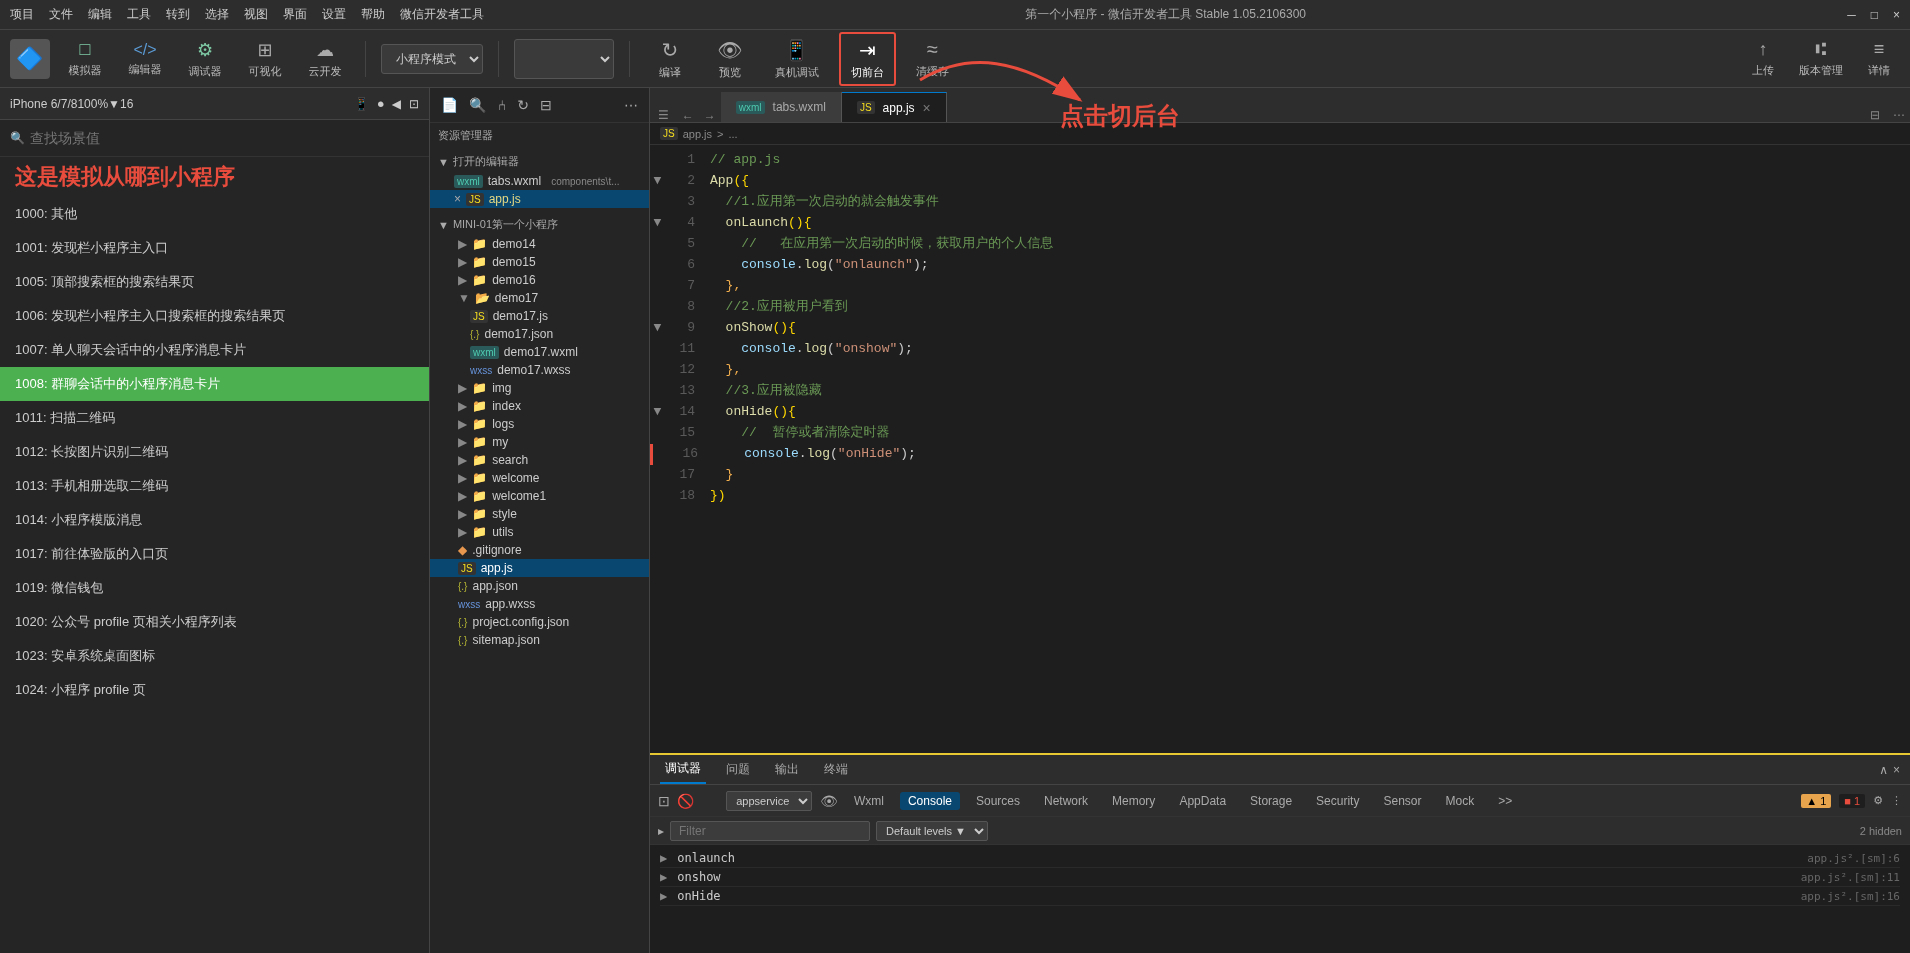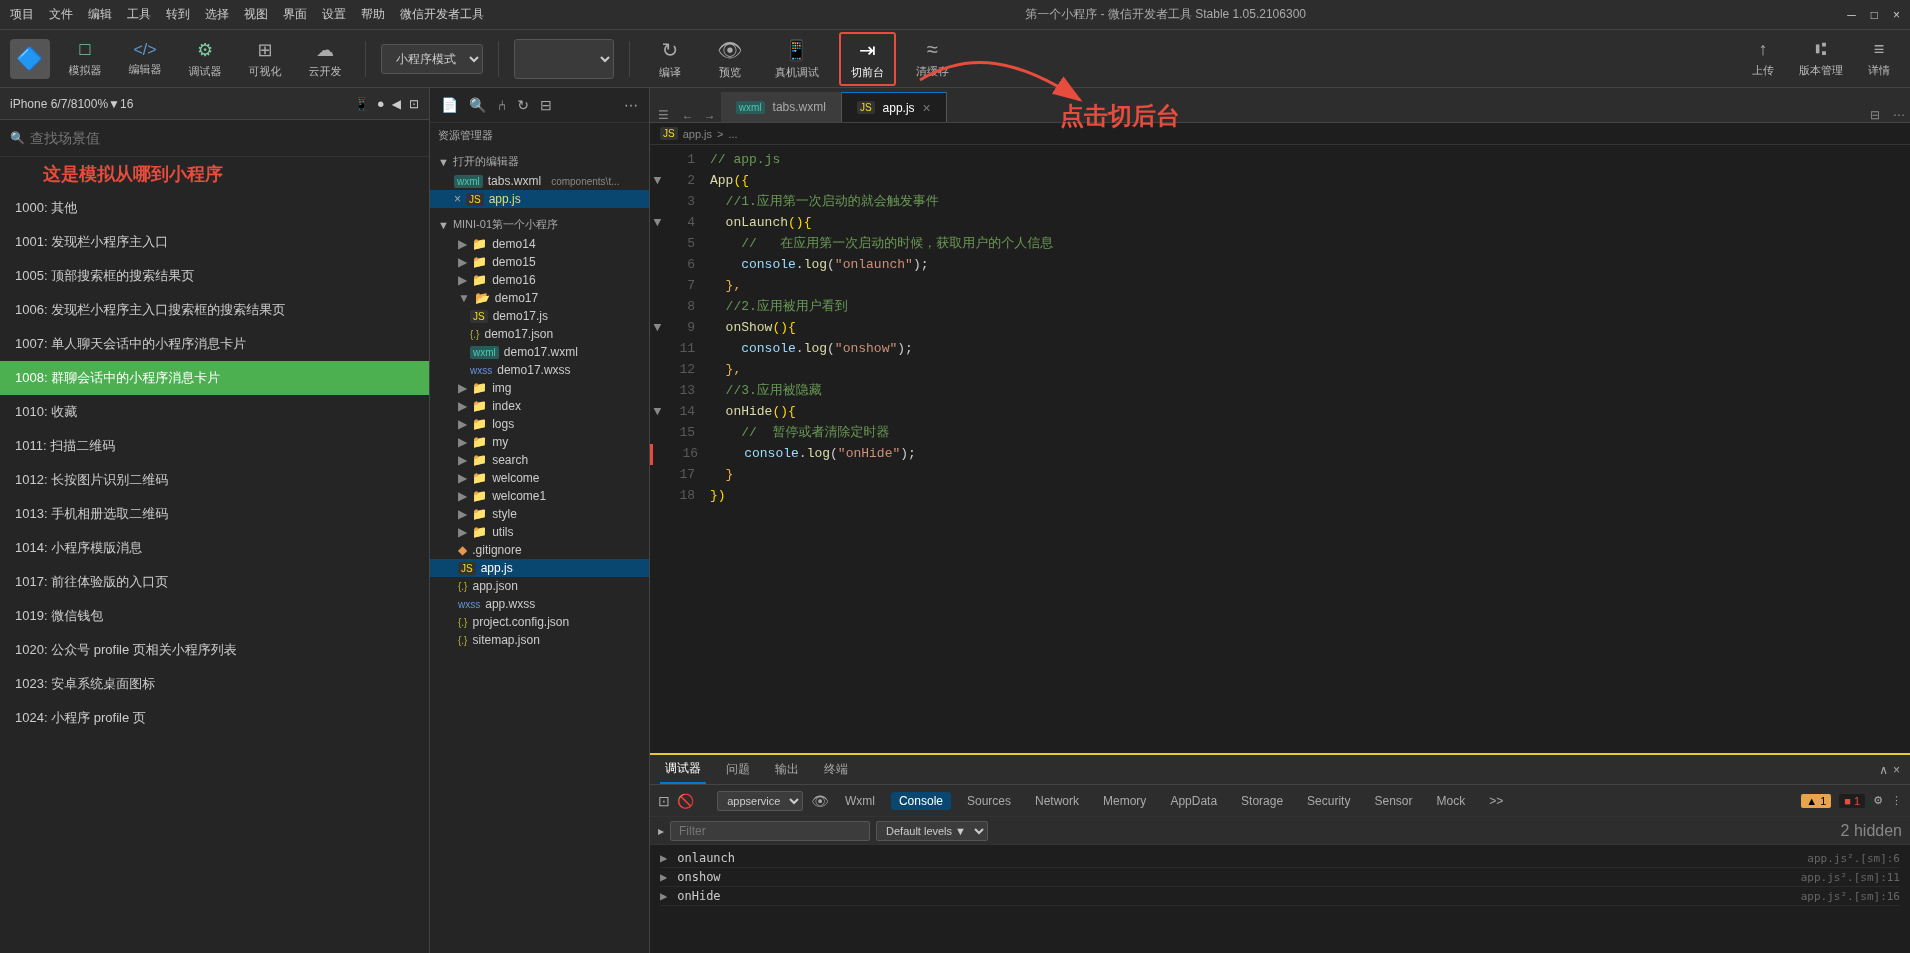--- a/index.html
+++ b/index.html
@@ -450,24 +450,23 @@
     .log-arrow { color: #888; cursor: pointer; }
 
     
     ::-webkit-scrollbar { width: 6px; height: 6px; }
     ::-webkit-scrollbar-track { background: #1e1e1e; }
     ::-webkit-scrollbar-thumb { background: #555; border-radius: 3px; }
 
     
     .scene-annotation {
       color: #e74c3c;
-      font-size: 18px;
+      font-size: 22px;
       font-weight: bold;
       padding: 5px 15px;
-      margin-left: 28px;
     }
 
     
     .content-wrapper {
       position: relative;
     }
 
     
     .bottom-right-stats {
       display: flex;
@@ -491,21 +490,21 @@
       padding: 1px 5px;
       font-size: 11px;
     }
     .appdata-select {
       background: #3c3c3c;
       border: 1px solid #555;
       color: #ccc;
       padding: 2px 5px;
       font-size: 11px;
       border-radius: 2px;
-      margin-left: 14px;
+      margin-left: 23px;
     }
     .eye-btn {
       color: #aaa;
       cursor: pointer;
       font-size: 14px;
     }
   </style>
 </head>
 <body>
 
@@ -631,21 +630,20 @@
 
     <div class="scene-annotation">这是模拟从哪到小程序</div>
 
     <div class="scene-list">
       <div class="scene-item">1000: 其他</div>
       <div class="scene-item">1001: 发现栏小程序主入口</div>
       <div class="scene-item">1005: 顶部搜索框的搜索结果页</div>
       <div class="scene-item">1006: 发现栏小程序主入口搜索框的搜索结果页</div>
       <div class="scene-item">1007: 单人聊天会话中的小程序消息卡片</div>
       <div class="scene-item active">1008: 群聊会话中的小程序消息卡片</div>
-      <div class="scene-item">1010: 收藏</div>
       <div class="scene-item">1011: 扫描二维码</div>
       <div class="scene-item">1012: 长按图片识别二维码</div>
       <div class="scene-item">1013: 手机相册选取二维码</div>
       <div class="scene-item">1014: 小程序模版消息</div>
       <div class="scene-item">1017: 前往体验版的入口页</div>
       <div class="scene-item">1019: 微信钱包</div>
       <div class="scene-item">1020: 公众号 profile 页相关小程序列表</div>
       <div class="scene-item">1023: 安卓系统桌面图标</div>
       <div class="scene-item">1024: 小程序 profile 页</div>
     </div>
@@ -966,21 +964,21 @@
             <span style="color:#aaa;cursor:pointer;">⋮</span>
           </div>
         </div>
 
         <div style="height:28px;background:#2d2d2d;display:flex;align-items:center;padding:0 8px;gap:6px;border-bottom:1px solid #333;">
           <span style="color:#aaa;cursor:pointer;">▸</span>
           <input class="bottom-filter" placeholder="Filter" style="">
           <select class="bottom-select">
             <option>Default levels ▼</option>
           </select>
-          <span style="margin-left:auto;color:#888;font-size:16px;text-align:right;">2 hidden</span>
+          <span style="margin-left:auto;color:#888;font-size:11px;text-align:right;">2 hidden</span>
         </div>
         <div class="bottom-content">
           <div class="log-line">
             <span class="log-arrow">▶</span>
             <span>onlaunch</span>
             <span class="log-source">app.js².[sm]:6</span>
           </div>
           <div class="log-line">
             <span class="log-arrow">▶</span>
             <span>onshow</span>

